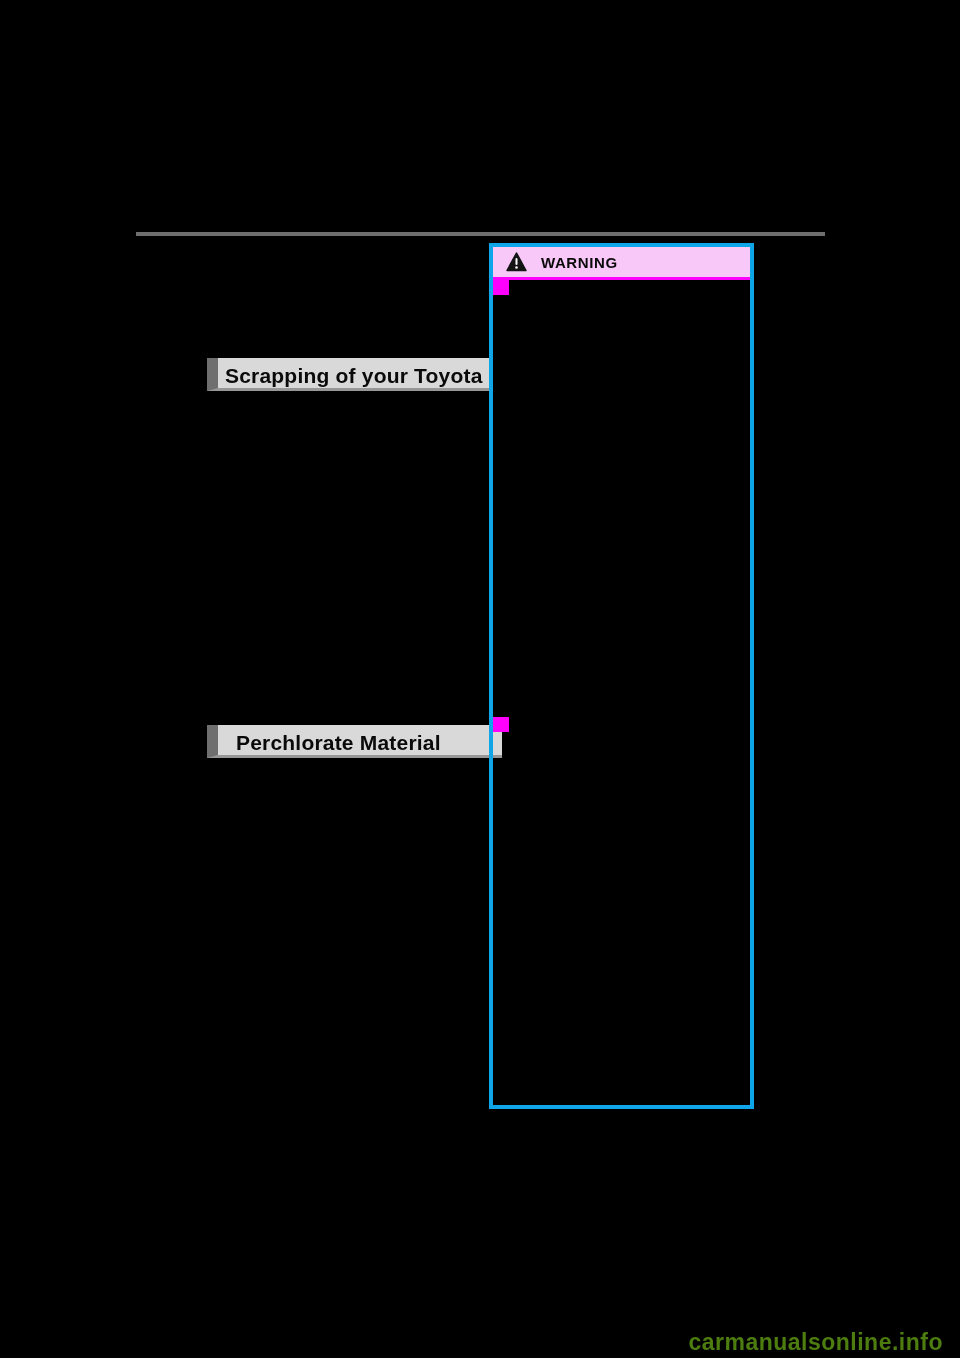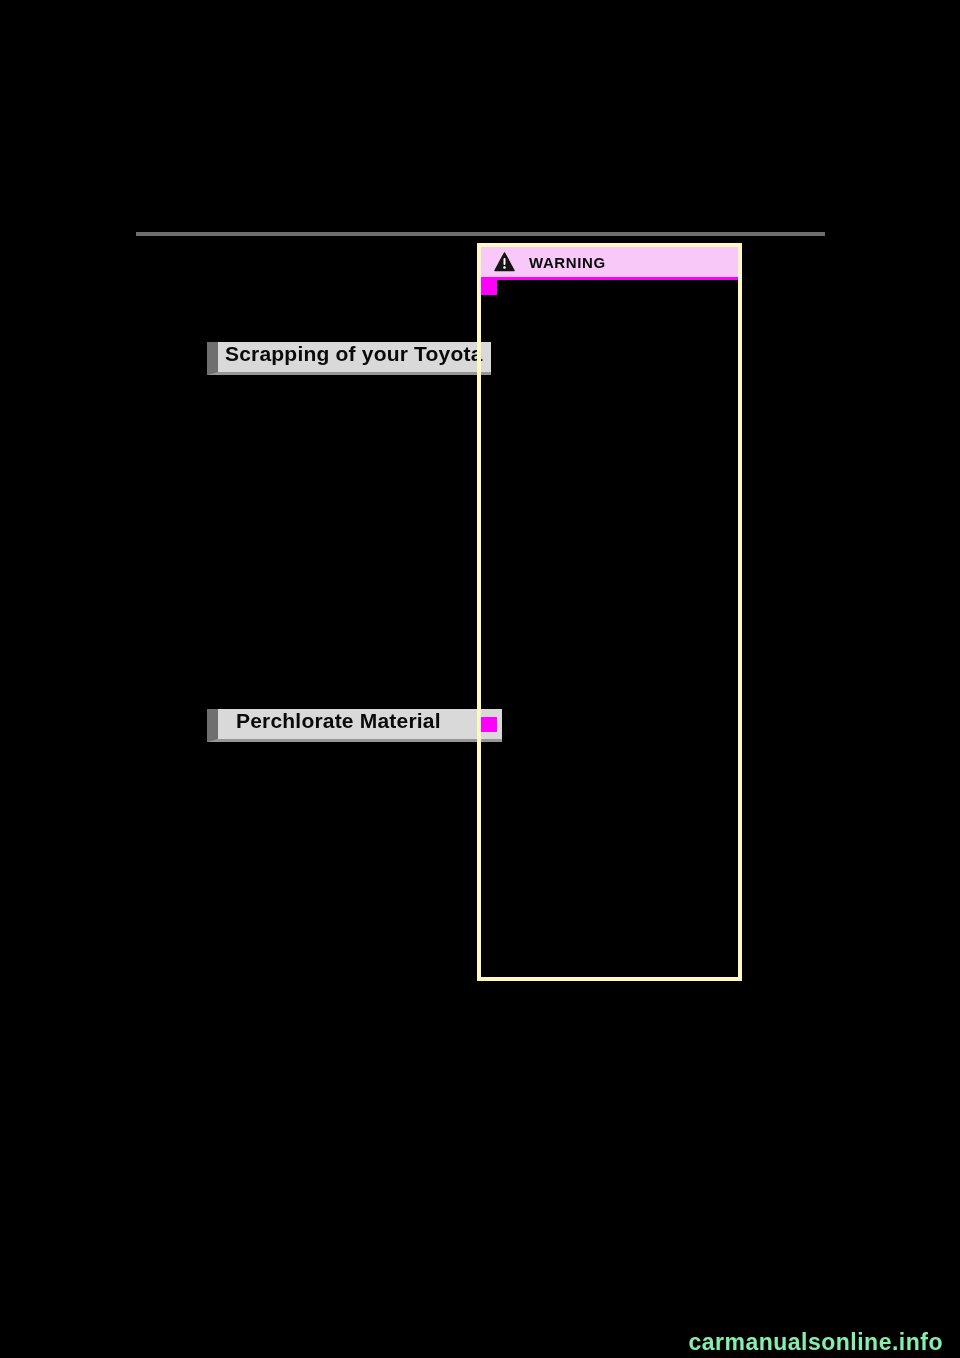--- a/index.html
+++ b/index.html
@@ -29,42 +29,43 @@
   .section-header {
     position: absolute;
     left: 207px;
     width: 266px;
     height: 30px;
     background: #D9D9D9;
     border-left: 11px solid #6F6F6F;
     border-bottom: 3px solid #979797;
     box-sizing: content-box;
     display: flex;
-    align-items: flex-start;
+    align-items: flex-end;
     padding-left: 7px;
+    margin-top: 16px;
   }
   .section-header .label {
     font-size: 21px;
     font-weight: bold;
     color: #0A0A0A;
     letter-spacing: 0.2px;
     white-space: nowrap;
   }
   #section-scrapping { top: 342px; }
   #section-perchlorate { top: 709px; padding-left: 18px; }
 
   
   .warning-box {
     position: absolute;
-    left: 477px;
+    left: 489px;
     top: 243px;
     width: 265px;
-    height: 738px;
+    height: 866px;
     box-sizing: border-box;
-    border: 4px solid #fef9c3;
+    border: 4px solid #0ea5e9;
     background: transparent;
   }
   .warning-header {
     height: 30px;
     background: #F8C8F8;
     border-bottom: 3px solid #FF00FF;
     display: flex;
     align-items: center;
     padding-left: 13px;
   }
@@ -95,21 +96,21 @@
   #bullet-1 { top: 0px; }
   #bullet-2 { top: 437px; }
 
   
   .watermark {
     position: absolute;
     top: 1329px;
     right: 17px;
     font-size: 23px;
     font-weight: bold;
-    color: #86efac;
+    color: #4d7c0f;
     letter-spacing: 0.5px;
   }
 </style>
 </head>
 <body>
 
 <div class="divider"></div>
 
 <div class="section-header" id="section-scrapping">
   <span class="label">Scrapping of your Toyota</span>

